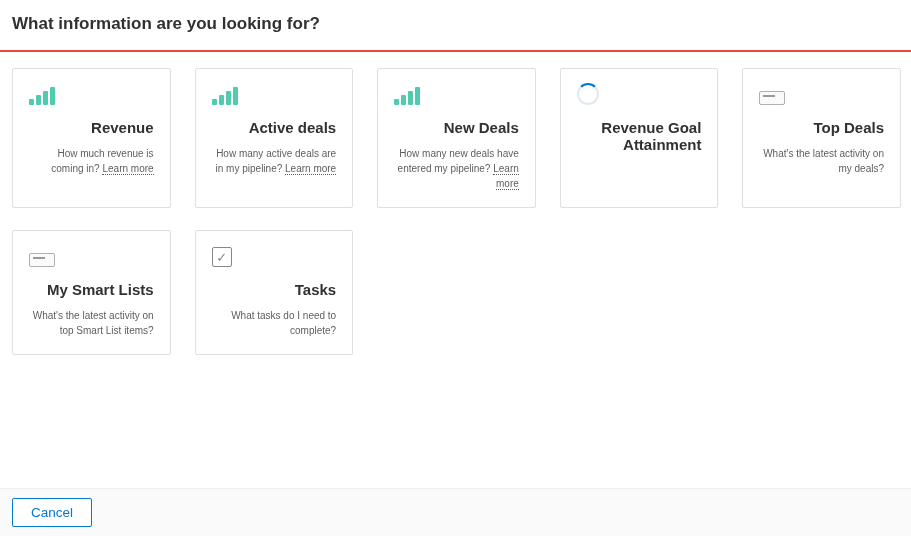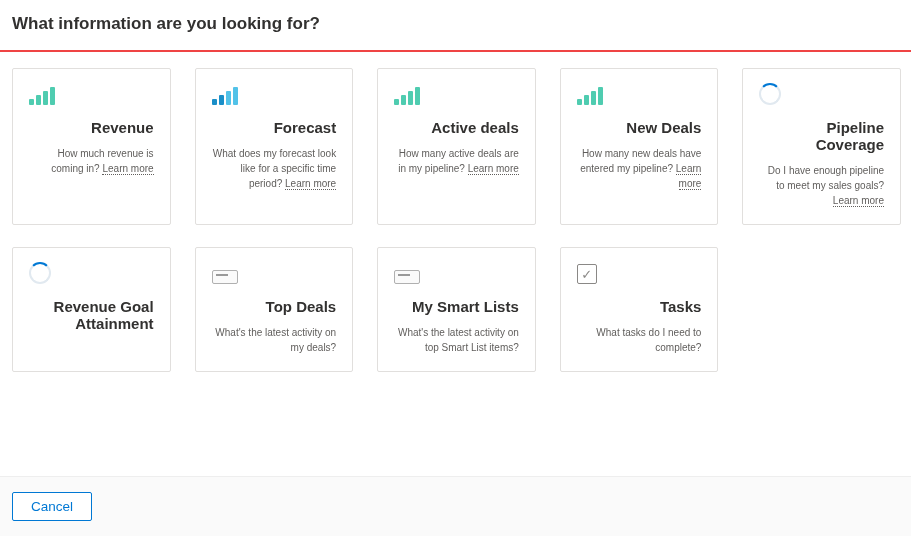--- a/index.html
+++ b/index.html
@@ -74,21 +74,21 @@
       color: #605e5c;
       text-decoration: none;
       border-bottom: 1px dotted #605e5c;
       cursor: pointer;
     }
     .footer {
       position: absolute;
       bottom: 0;
       left: 0;
       right: 0;
-      height: 60px;
+      height: 48px;
       background: #fafafa;
       border-top: 1px solid #eee;
       display: flex;
       align-items: center;
       padding: 0 12px;
     }
     .btn-cancel {
       background: #fff;
       border: 1px solid #0078d4;
       color: #0078d4;
@@ -165,32 +165,20 @@
             <span></span>
             <span></span>
             <span></span>
           </div>
         </div>
         <div class="card-title">Revenue</div>
         <div class="card-desc"><span>How much revenue is coming in? </span><a class="learn-more">Learn more</a></div>
       </div>
       <div class="card">
         <div class="icon-wrap">
-          <div class="bars-blue">
-            <span></span>
-            <span></span>
-            <span></span>
-            <span></span>
-          </div>
-        </div>
-        <div class="card-title">Forecast</div>
-        <div class="card-desc"><span>What does my forecast look like for a specific time period? </span><a class="learn-more">Learn more</a></div>
-      </div>
-      <div class="card">
-        <div class="icon-wrap">
           <div class="bars-green">
             <span></span>
             <span></span>
             <span></span>
             <span></span>
           </div>
         </div>
         <div class="card-title">Active deals</div>
         <div class="card-desc"><span>How many active deals are in my pipeline? </span><a class="learn-more">Learn more</a></div>
       </div>
@@ -198,27 +186,20 @@
         <div class="icon-wrap">
           <div class="bars-green">
             <span></span>
             <span></span>
             <span></span>
             <span></span>
           </div>
         </div>
         <div class="card-title">New Deals</div>
         <div class="card-desc"><span>How many new deals have entered my pipeline? </span><a class="learn-more">Learn more</a></div>
-      </div>
-      <div class="card">
-        <div class="icon-wrap">
-          <div class="spinner"></div>
-        </div>
-        <div class="card-title">Pipeline Coverage</div>
-        <div class="card-desc"><span>Do I have enough pipeline to meet my sales goals? </span><a class="learn-more">Learn more</a></div>
       </div>
       <div class="card">
         <div class="icon-wrap">
           <div class="spinner"></div>
         </div>
         <div class="card-title">Revenue Goal Attainment</div>
       </div>
       <div class="card">
         <div class="icon-wrap">
           <div class="list-icon"></div>

